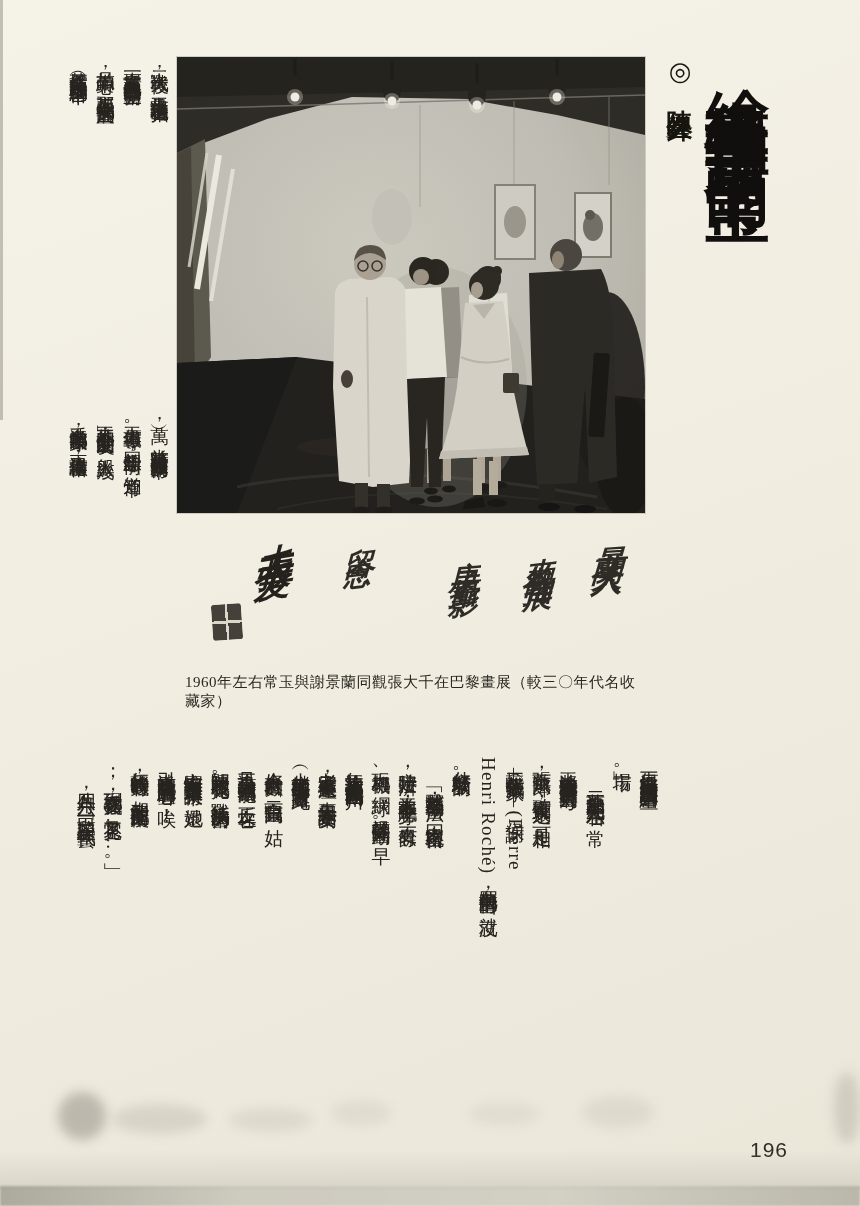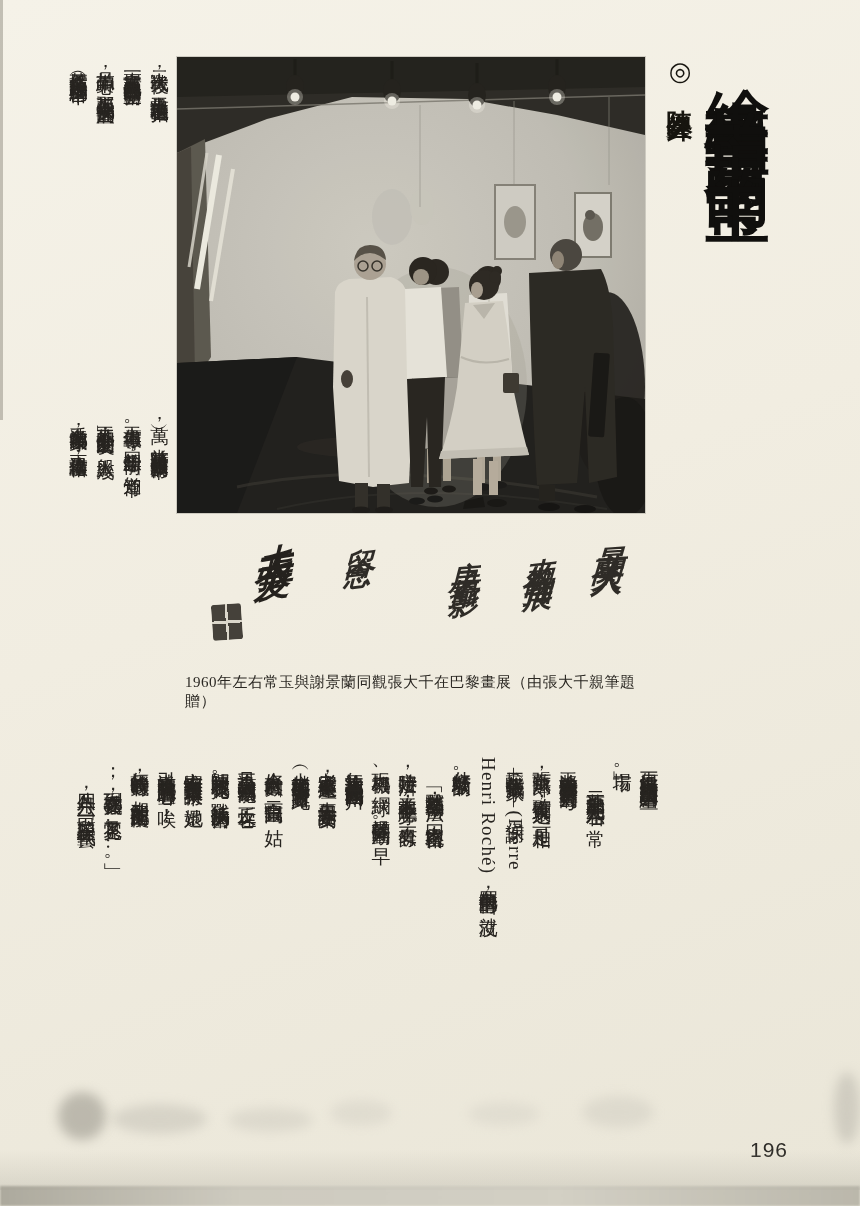--- a/index.html
+++ b/index.html
@@ -194,21 +194,21 @@
 </svg>
 </div>
 
 <div id="cal0" class="callig">景蘭夫人</div>
 <div id="cal1" class="callig">來觀拙展</div>
 <div id="cal2" class="callig">庚子攝影</div>
 <div id="cal3" class="callig">留念</div>
 <div id="cal-sig" class="callig">大千張爰</div>
 <div id="seal" class="abs"></div>
 
-<div id="caption" class="abs">1960年左右常玉與謝景蘭同觀張大千在巴黎畫展（由張大千親筆題贈）</div>
+<div id="caption" class="abs">1960年左右常玉與謝景蘭同觀張大千在巴黎畫展（較三〇年代名收藏家）</div>
 
 <div id="intro-upper" class="vblock">
     <div class="vcol">二次大戰後，常玉作品首次出現在拍</div>
     <div class="vcol">賣市場該是一九八三年的巴黎國立藝術</div>
     <div class="vcol">品拍賣中心，那張五〇年代裸女油畫的</div>
     <div class="vcol">落搥價爲二萬法郎（加上稅約台幣十二</div>
   </div>
 <div id="intro-lower" class="vblock">
     <div class="vcol">萬），當時筆者曾於民生報作精簡的常</div>
     <div class="vcol">玉畫價報導。回想十餘年前，知道「常</div>

